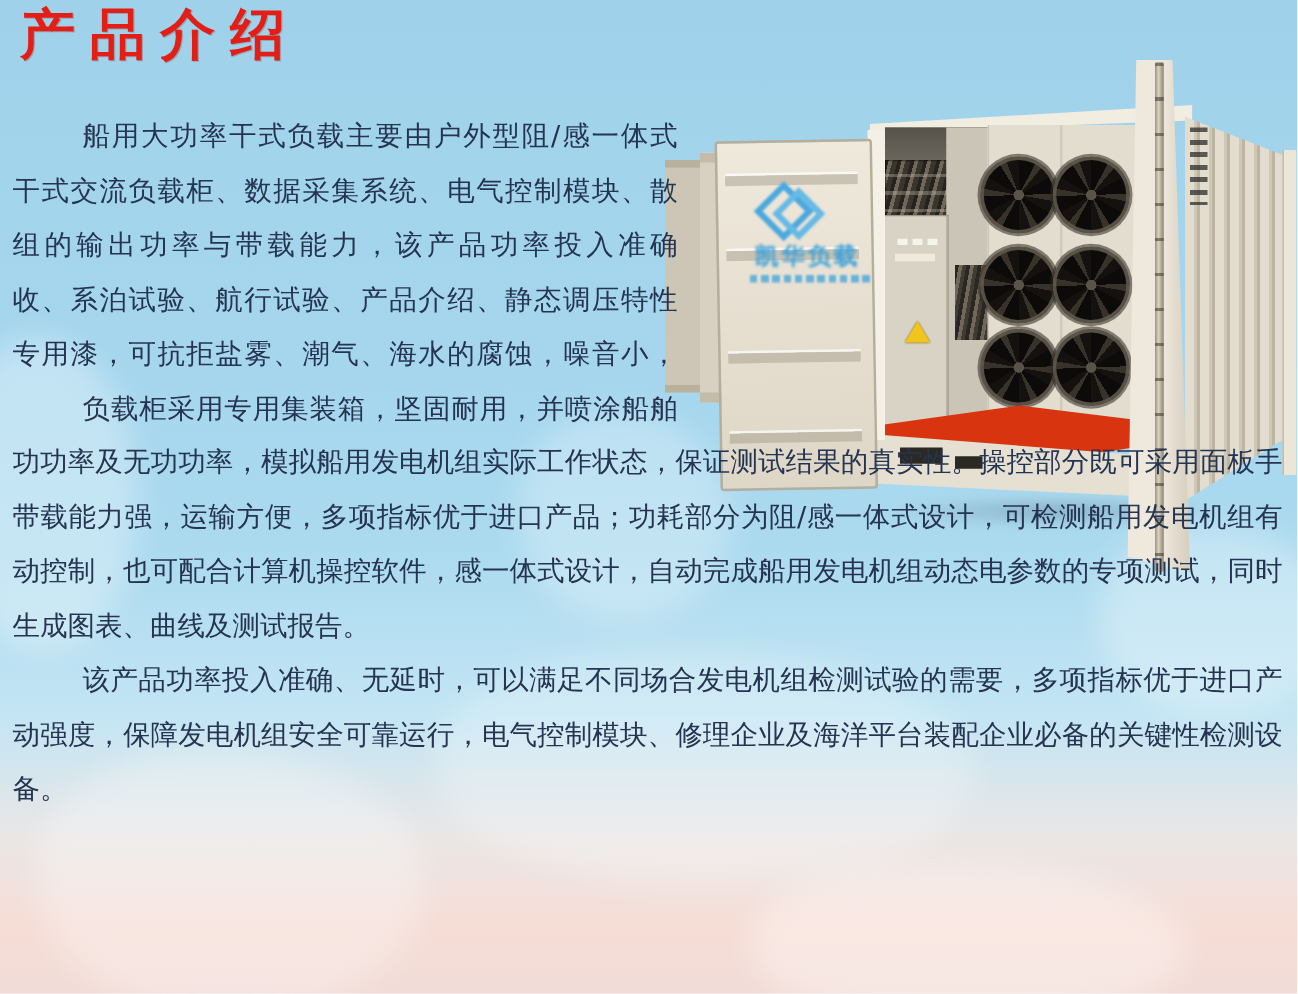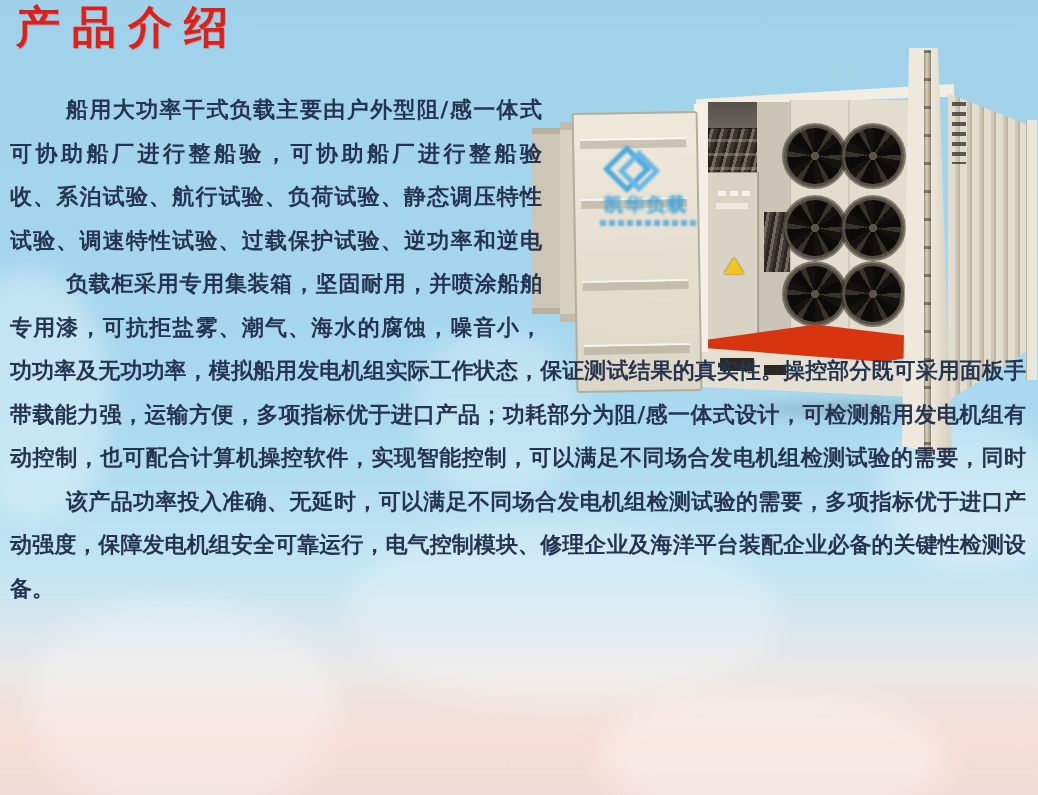--- a/index.html
+++ b/index.html
@@ -12,21 +12,21 @@
   .b2{left:30px;top:600px;width:310px;height:210px;background:rgba(255,255,255,.28);}
   .b3{left:350px;top:520px;width:430px;height:190px;background:rgba(255,255,255,.24);}
   .b4{left:880px;top:420px;width:190px;height:150px;background:rgba(255,255,255,.3);}
   .b5{left:600px;top:690px;width:350px;height:130px;background:rgba(255,252,250,.35);}
   .b6{left:415px;top:330px;width:170px;height:165px;background:rgba(255,255,255,.27);}
 
   .title{position:absolute;left:16px;top:-2px;margin:0;font-size:44px;font-weight:800;
     color:#e11f16;letter-spacing:12px;text-shadow:1px 1px 0 rgba(140,20,10,.25);}
 
   
-  .textblock{position:absolute;left:10px;top:88px;width:1016px;color:#253450;font-weight:700;}
+  .textblock{position:absolute;left:10px;top:88px;width:1016px;color:#253450;font-weight:400;}
   .ln{font-size:22px;height:43.5px;line-height:43.5px;white-space:normal;
       text-align:justify;text-justify:inter-character;overflow:hidden;}
   .stretch{text-align-last:justify;}
   .narrow{width:532px;}
   .full{width:1016px;}
   .indent{text-indent:56px;}
 
   
   .photo{position:absolute;left:528px;top:44px;width:510px;height:436px;}
   .photo *{position:absolute;}
@@ -163,26 +163,27 @@
 
     <div class="corrug"></div>
     <div class="cornerpost"></div>
     <div class="markings"></div>
     <div class="rdoor"></div>
     <div class="rod"></div>
   </div>
 
   <div class="textblock">
     <div class="ln narrow stretch indent">船用大功率干式负载主要由户外型阻/感一体式</div>
-    <div class="ln narrow stretch">可协助船厂进行整船验，可协助船厂进行整船验</div>
-    <div class="ln narrow stretch">收、系泊试验、航行试验、负荷试验、静态调压特性</div>
-    <div class="ln narrow stretch">试验、调速特性试验、过载保护试验、逆功率和逆电</div>
+    <div class="ln narrow stretch">干式交流负载柜、数据采集系统、电气控制模块、散</div>
+    <div class="ln narrow stretch">组的输出功率与带载能力，该产品功率投入准确</div>
+    <div class="ln narrow stretch">收、系泊试验、航行试验、产品介绍、静态调压特性</div>
+    <div class="ln narrow stretch">专用漆，可抗拒盐雾、潮气、海水的腐蚀，噪音小，</div>
     <div class="ln narrow stretch indent">负载柜采用专用集装箱，坚固耐用，并喷涂船舶</div>
-    <div class="ln narrow stretch">专用漆，可抗拒盐雾、潮气、海水的腐蚀，噪音小，</div>
     <div class="ln full stretch">功功率及无功功率，模拟船用发电机组实际工作状态，保证测试结果的真实性。操控部分既可采用面板手</div>
     <div class="ln full stretch">带载能力强，运输方便，多项指标优于进口产品；功耗部分为阻/感一体式设计，可检测船用发电机组有</div>
-    <div class="ln full stretch">动控制，也可配合计算机操控软件，实现智能控制，可以满足不同场合发电机组检测试验的需要，同时</div>
+    <div class="ln full stretch">动控制，也可配合计算机操控软件，感一体式设计，自动完成船用发电机组动态电参数的专项测试，同时</div>
+    <div class="ln full">生成图表、曲线及测试报告。</div>
     <div class="ln full stretch indent">该产品功率投入准确、无延时，可以满足不同场合发电机组检测试验的需要，多项指标优于进口产品</div>
     <div class="ln full stretch">动强度，保障发电机组安全可靠运行，电气控制模块、修理企业及海洋平台装配企业必备的关键性检测设</div>
     <div class="ln full">备。</div>
   </div>
 
 </div>
 
 </body></html>

